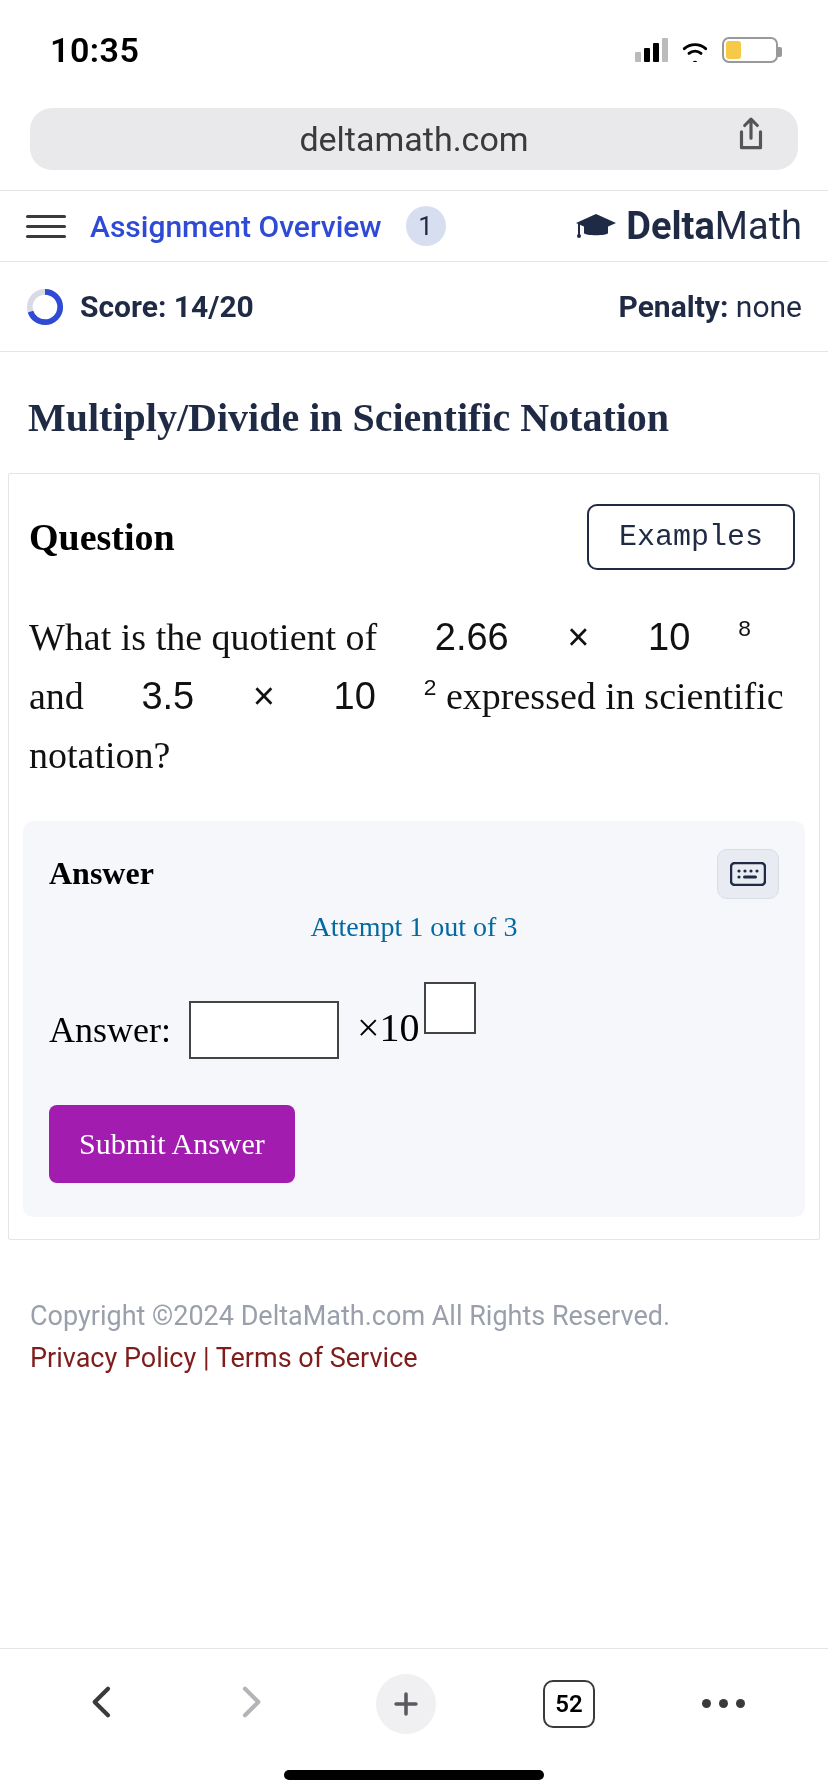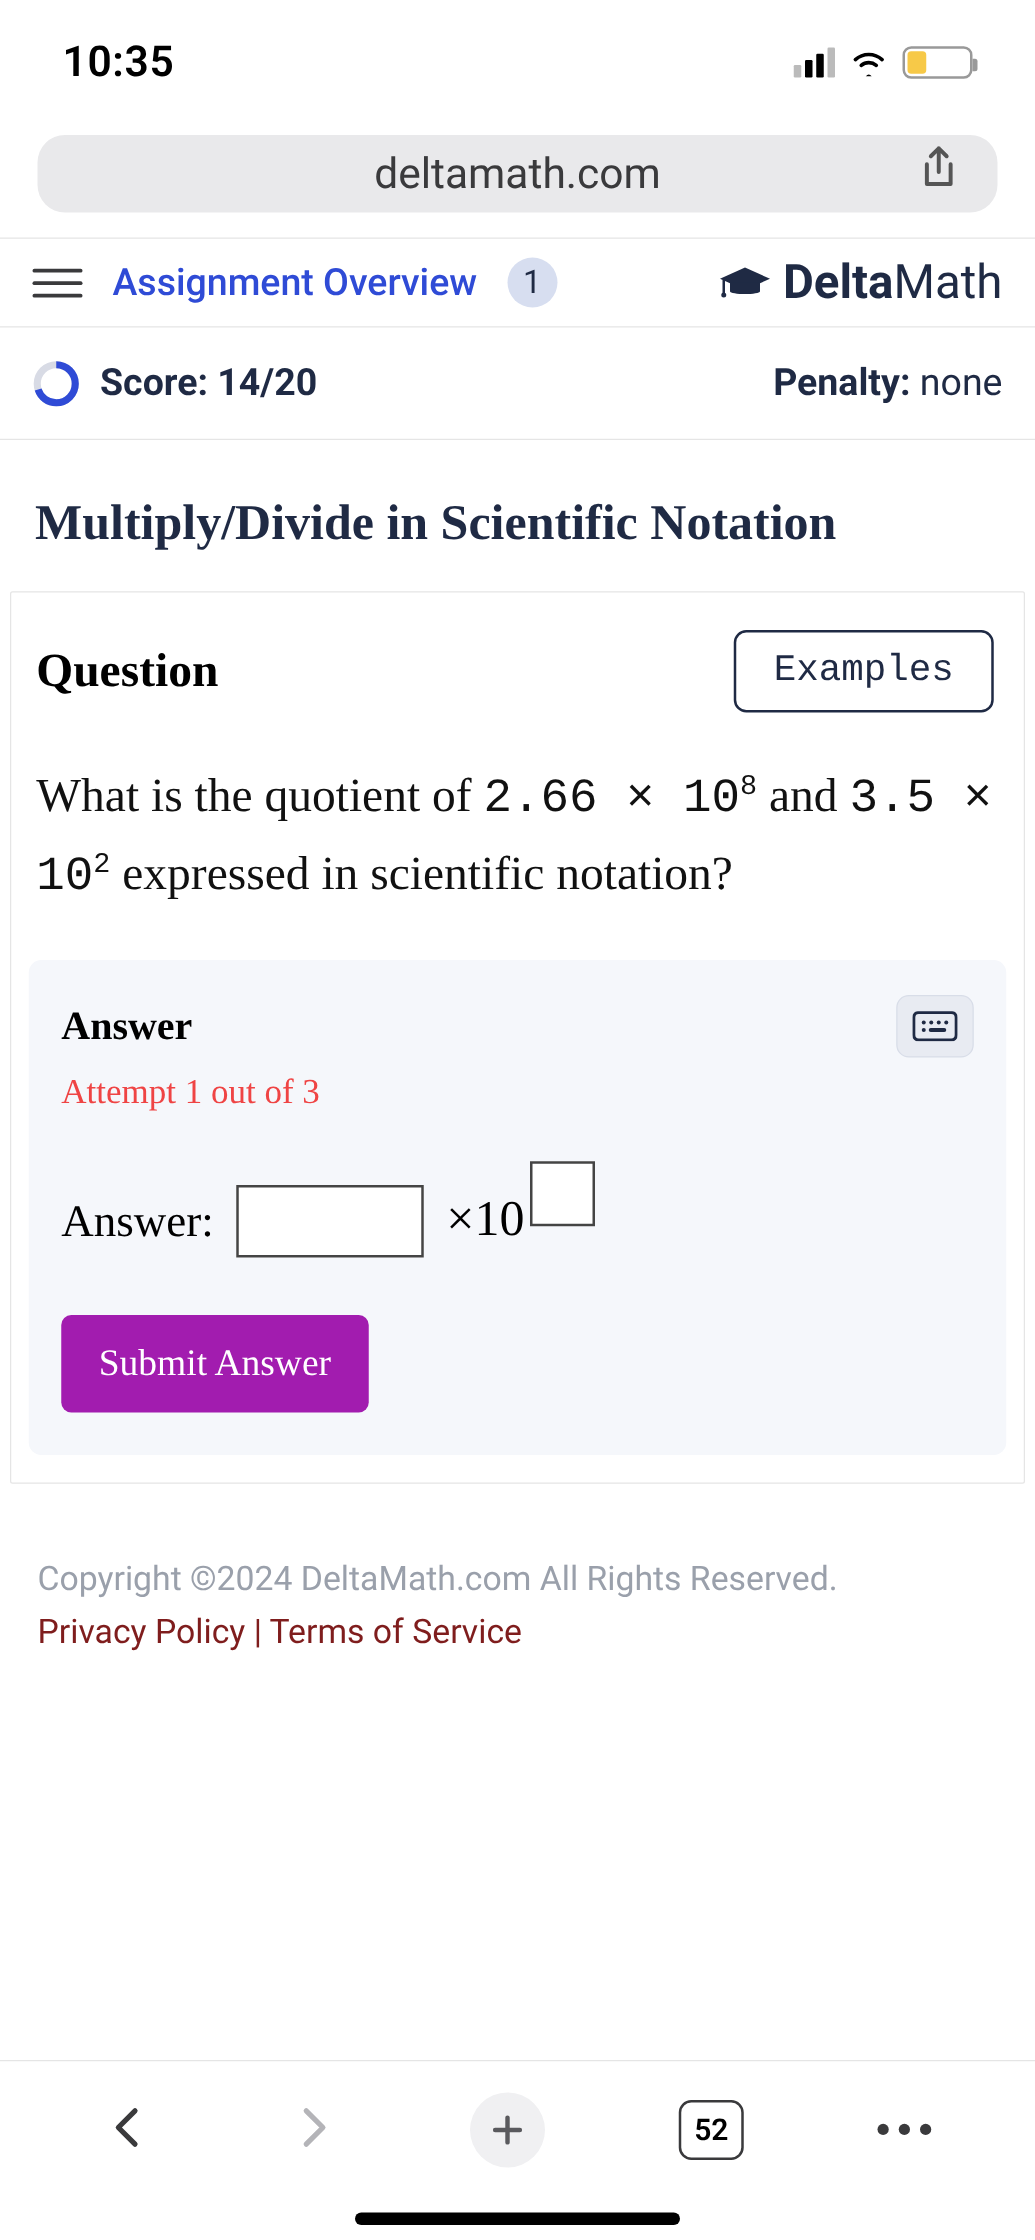--- a/index.html
+++ b/index.html
@@ -45,30 +45,30 @@
   
   .section-title { padding: 42px 26px 32px 28px; font-family: Georgia, "Times New Roman", serif; font-size: 40px; font-weight: 700; color: #1f2a44; }
 
   
   .card { border: 1px solid #e5e5e5; margin: 0 8px; border-radius: 2px; }
   .card-head { display: flex; align-items: center; justify-content: space-between; padding: 30px 24px 24px 20px; }
   .card-head h2 { font-family: Georgia, "Times New Roman", serif; font-size: 38px; font-weight: 700; }
   .examples-btn { border: 2px solid #1f2a44; background: #fff; color: #1f2a44; font-size: 30px; padding: 14px 30px; border-radius: 10px; font-family: Liberation Mono, monospace; }
 
   .question-text { font-family: Georgia, "Times New Roman", serif; font-size: 38px; line-height: 1.55; padding: 14px 22px 30px 20px; color: #111; }
-  .question-text .num { font-family: Liberation Mono, monospace; }
+  .question-text .num { font-family: Liberation Sans, sans-serif; margin-left: 48px; }
   .question-text sup { font-size: 0.6em; vertical-align: super; }
 
   
   .answer-box { margin: 6px 14px 22px 14px; background: #f5f7fb; border-radius: 10px; padding: 28px 26px 34px 26px; }
   .answer-head { display: flex; align-items: center; justify-content: space-between; }
   .answer-head h3 { font-family: Georgia, serif; font-size: 32px; font-weight: 700; }
   .kbd-btn { width: 62px; height: 50px; background: #e8ebf2; border: 1px solid #d8dde8; border-radius: 10px; display: flex; align-items: center; justify-content: center; }
   .kbd-btn svg { width: 36px; height: 24px; }
-  .attempt { font-family: Georgia, serif; font-size: 28px; color: #ef4444; margin-top: 12px; }
+  .attempt { font-family: Georgia, serif; font-size: 28px; color: #0369a1; margin-top: 12px; text-align: center; }
 
   .answer-line { display: flex; align-items: center; gap: 18px; margin-top: 58px; font-family: Georgia, serif; font-size: 36px; }
   .coef-input { width: 150px; height: 58px; border: 2px solid #444; background: #fff; font-size: 30px; text-align: center; font-family: Georgia, serif; }
   .times10 { font-family: "Times New Roman", Georgia, serif; font-size: 40px; display: flex; align-items: flex-start; }
   .exp-input { width: 52px; height: 52px; border: 2px solid #444; background: #fff; margin-left: 4px; transform: translateY(-22px); font-size: 24px; text-align: center; font-family: Georgia, serif; }
 
   .submit-btn { margin-top: 46px; background: #a21caf; color: #fff; border: none; font-family: Liberation Serif, serif; font-size: 30px; padding: 22px 30px; border-radius: 8px; text-align: right; }
 
   
   .copyright { padding: 60px 30px 4px 30px; color: #9aa0ab; font-size: 27px; }

